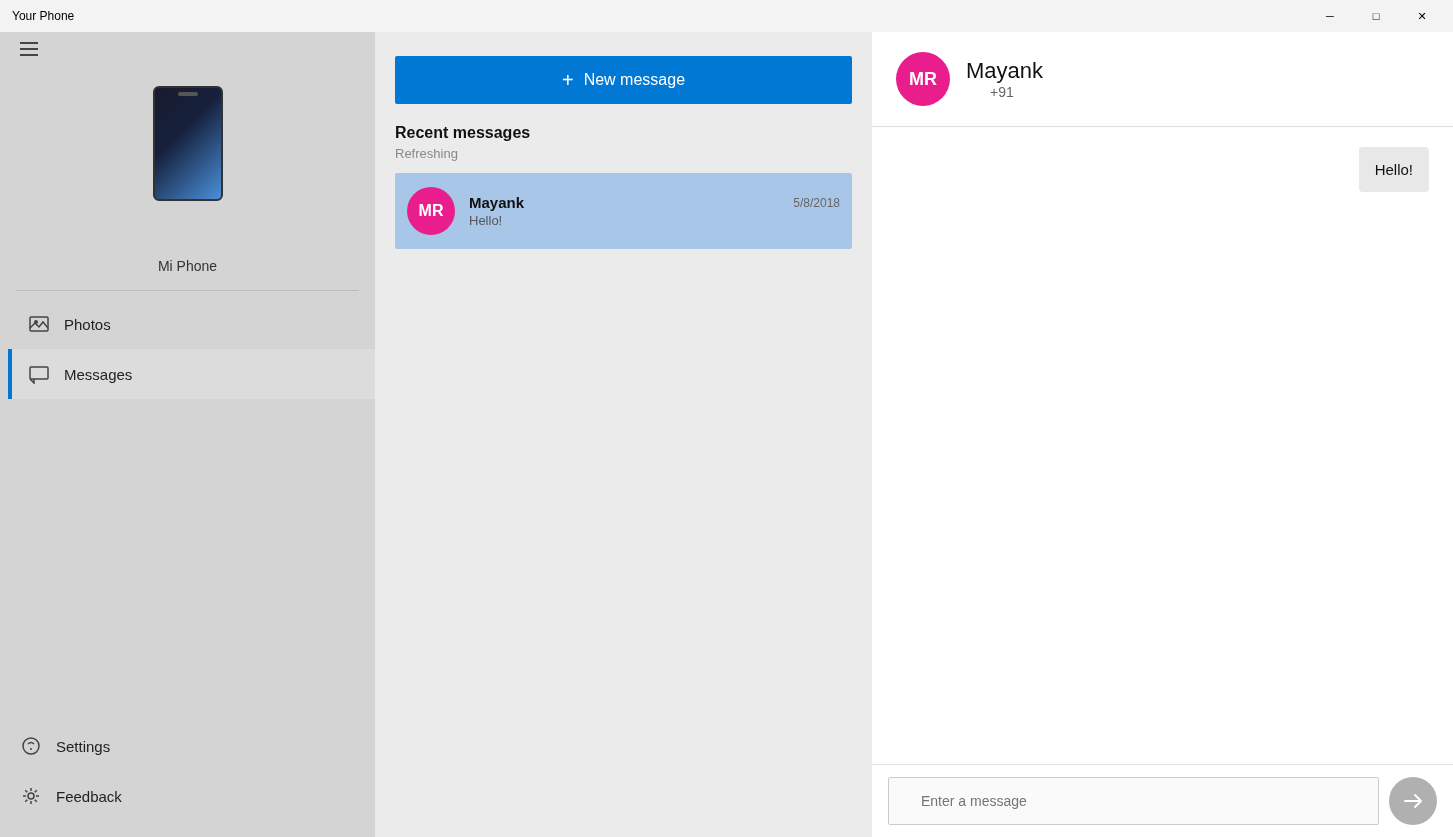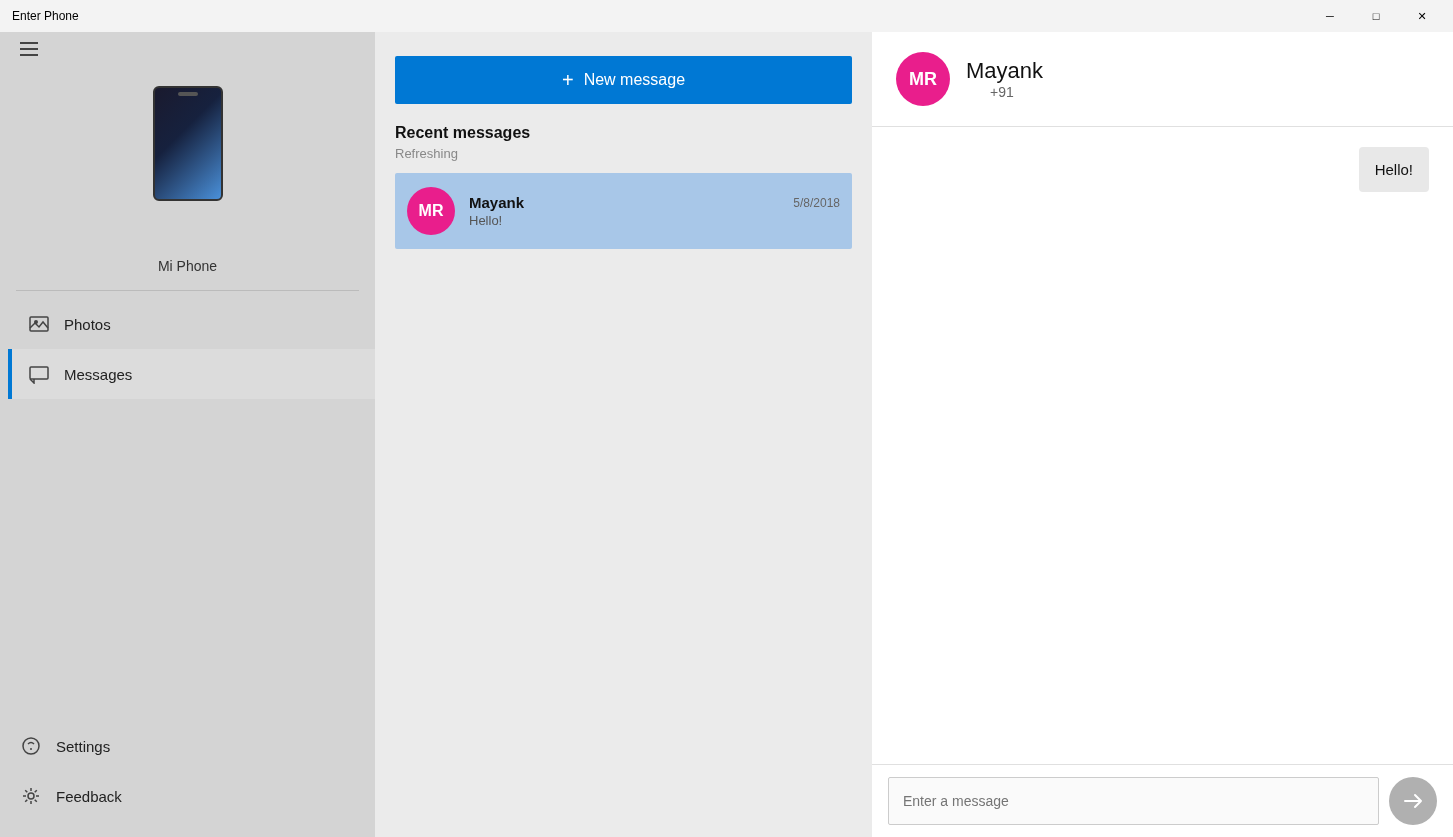--- a/index.html
+++ b/index.html
@@ -274,21 +274,21 @@
       display: flex;
       align-items: center;
       gap: 10px;
       border-top: 1px solid #e0e0e0;
     }
     .chat-input {
       flex: 1;
       height: 48px;
       border: 1px solid #ccc;
       border-radius: 2px;
-      padding: 0 14px;
+      padding: 0 32px;
       font-size: 14px;
       color: #333;
       outline: none;
       background: #fafafa;
     }
     .send-btn {
       width: 48px;
       height: 48px;
       background: #b0b0b0;
       border: none;
@@ -297,21 +297,21 @@
       display: flex;
       align-items: center;
       justify-content: center;
       color: #fff;
     }
   </style>
 </head>
 <body>
 
 <div class="titlebar">
-  <span class="titlebar-title">Enter Phone</span>
+  <span class="titlebar-title">Your Phone</span>
   <div class="titlebar-controls">
     <button class="titlebar-btn">─</button>
     <button class="titlebar-btn">□</button>
     <button class="titlebar-btn close">✕</button>
   </div>
 </div>
 
 <div class="app-body">
 
   <div class="sidebar">

